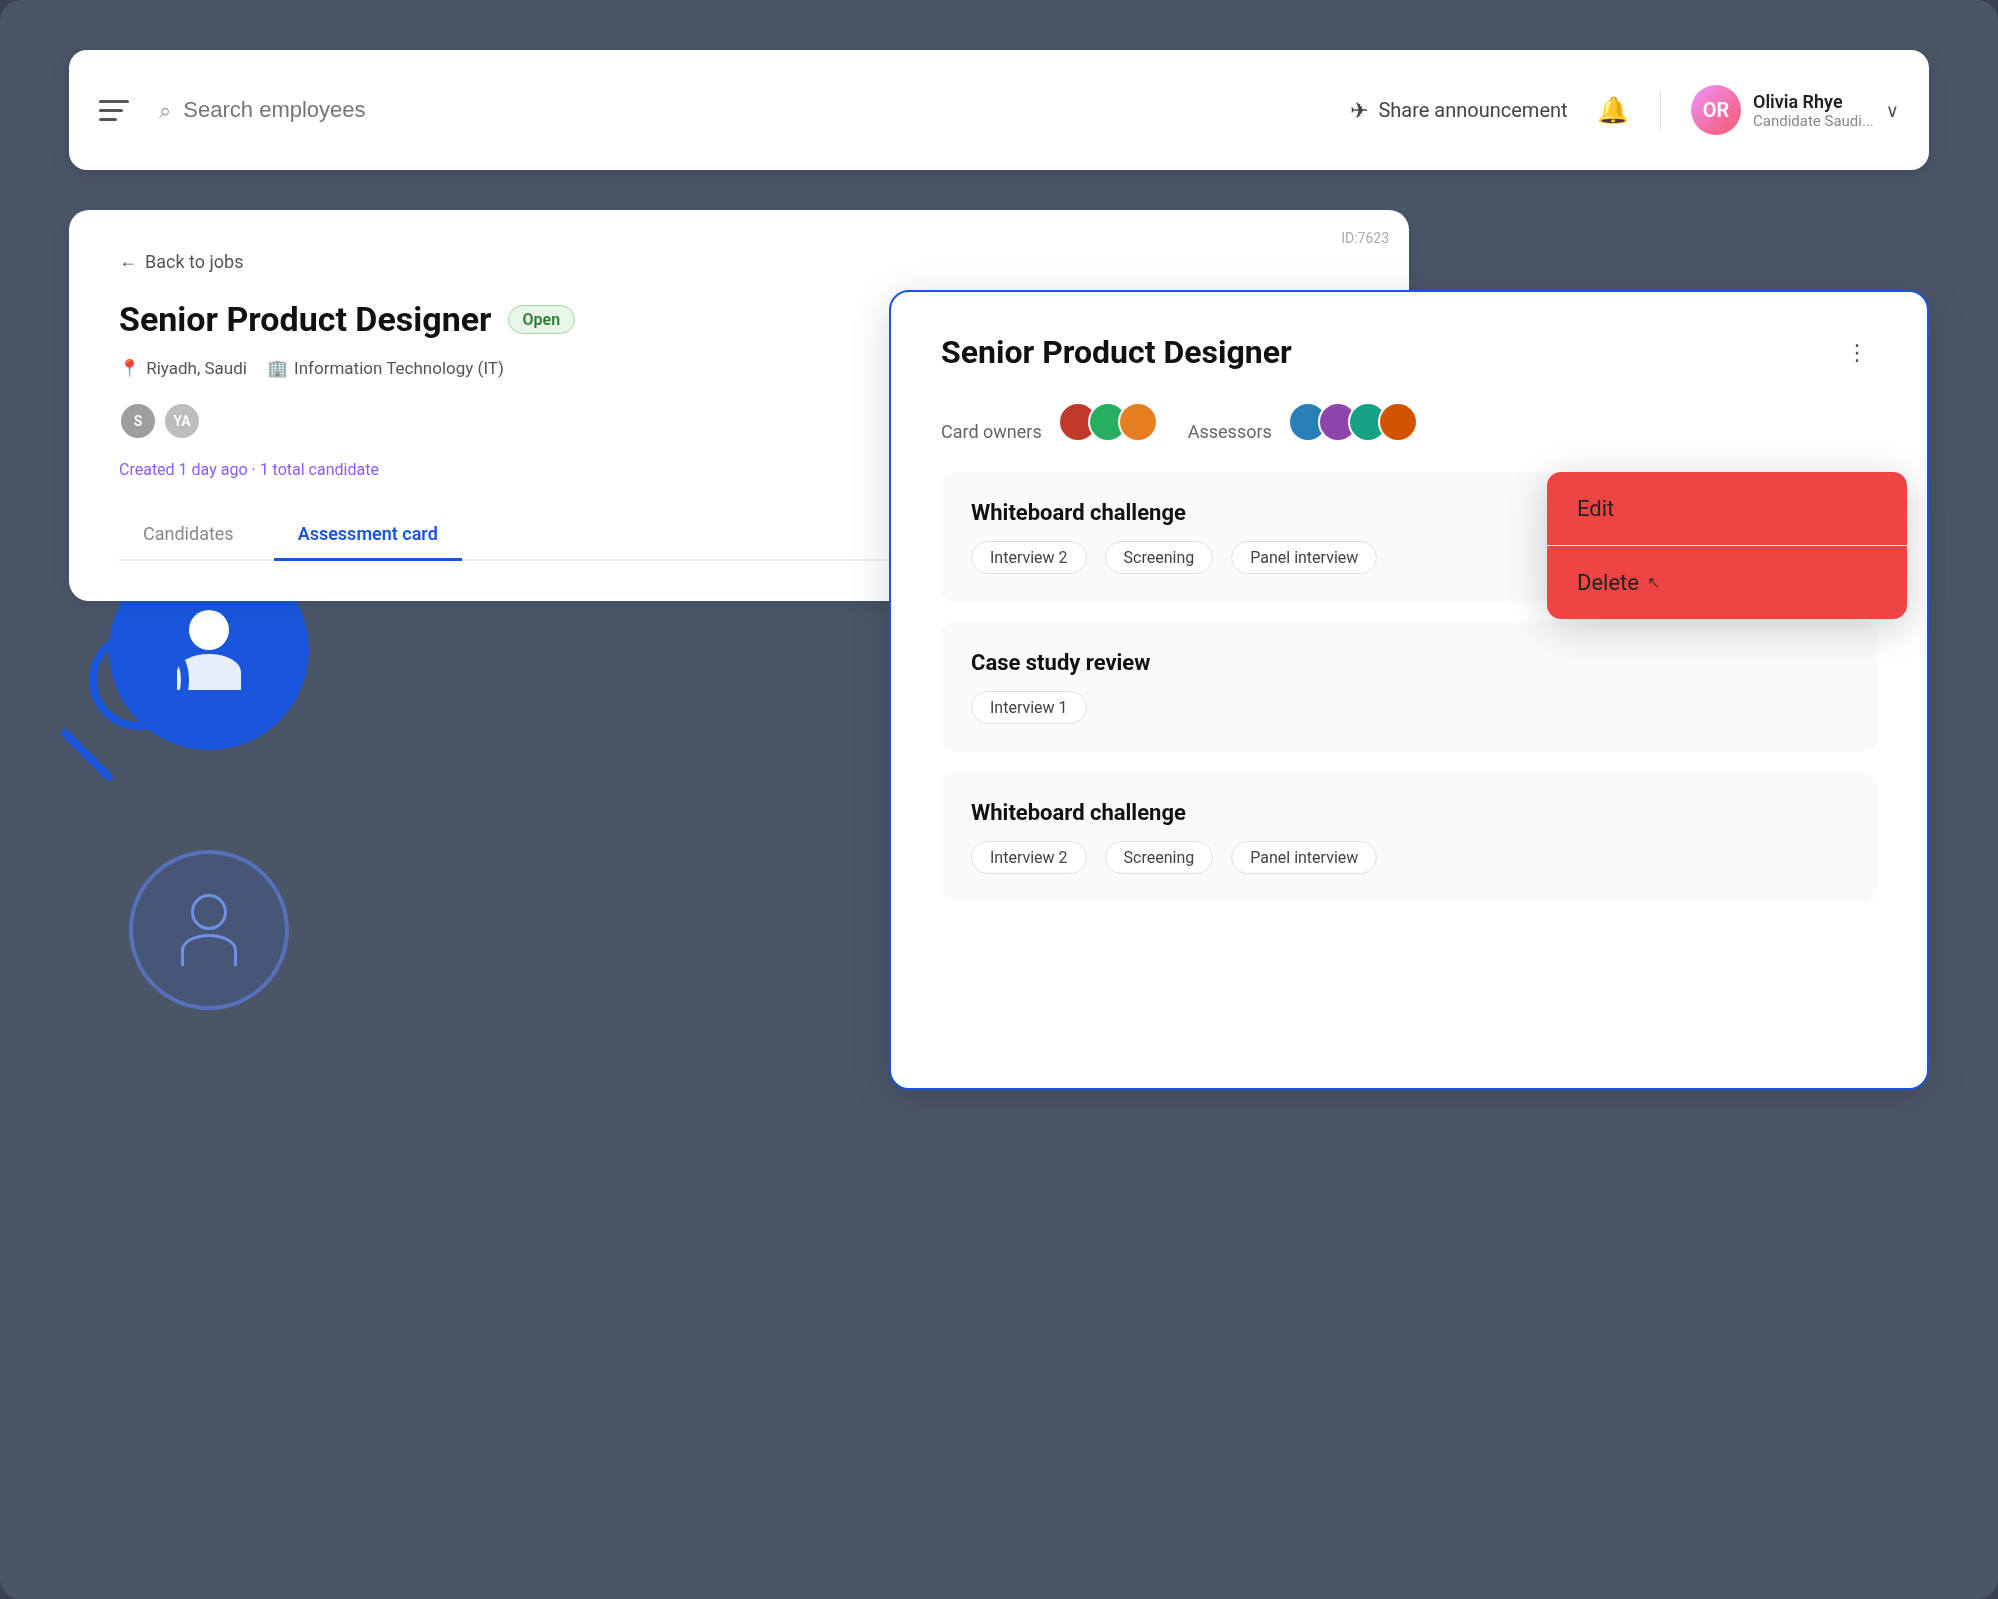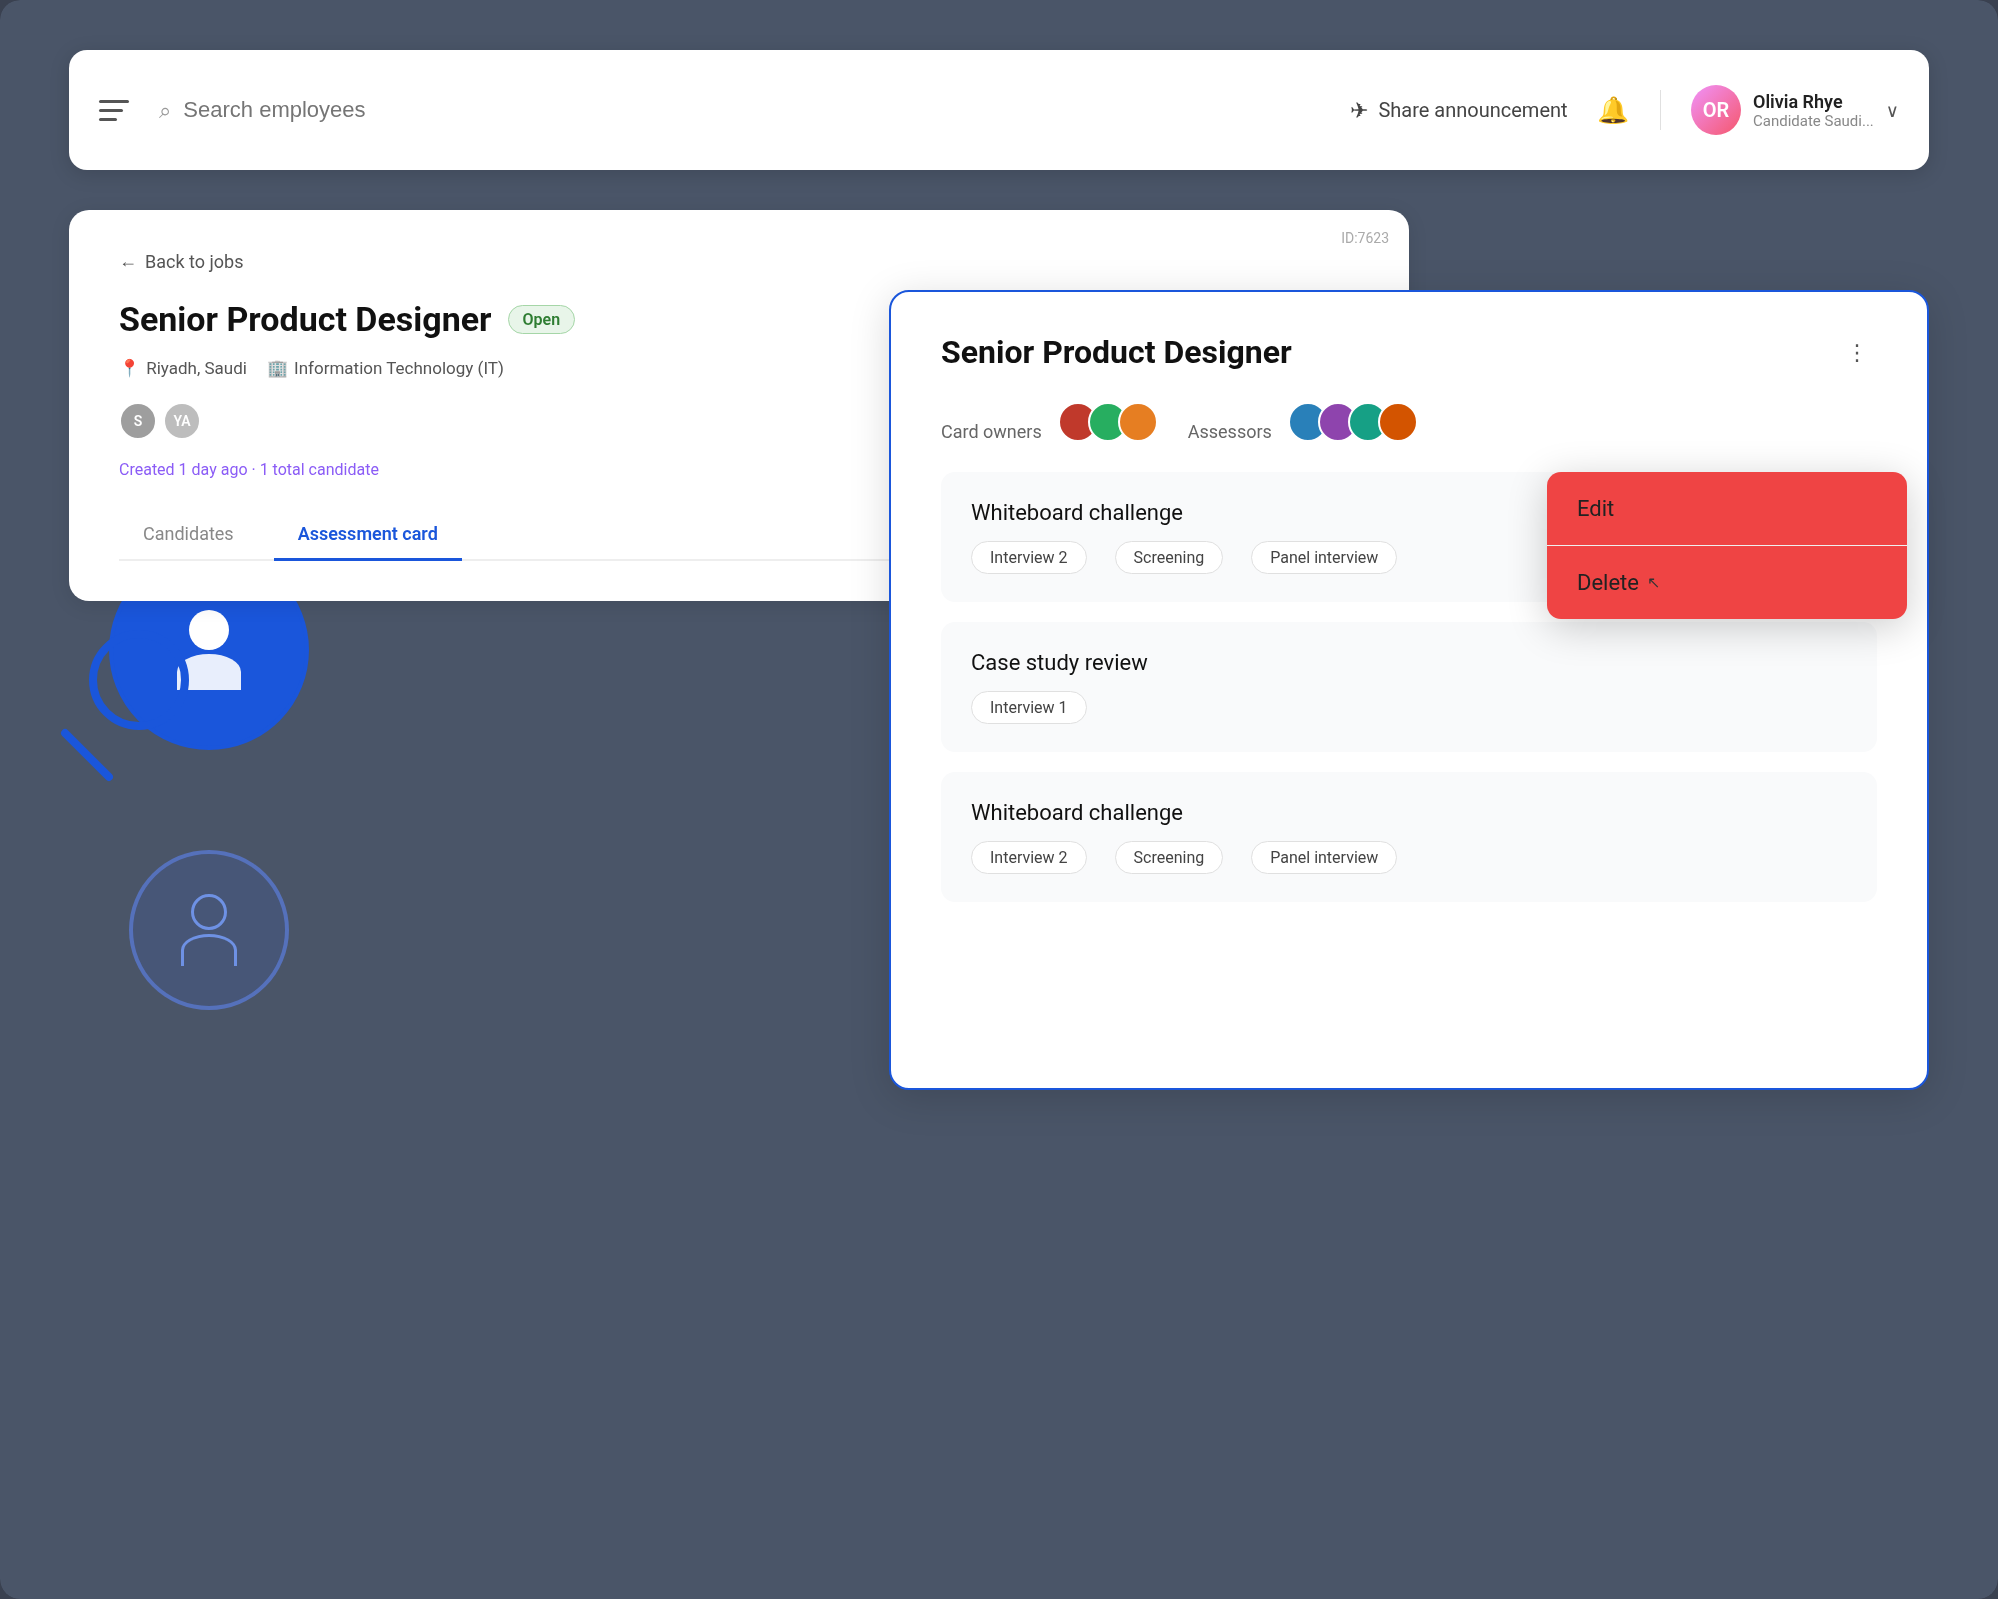--- a/index.html
+++ b/index.html
@@ -366,27 +366,27 @@
     }
     
     .assessment-item {
       background: #f9fafb;
       border-radius: 14px;
       padding: 28px 30px;
       margin-bottom: 20px;
     }
     .assessment-item-title {
       font-size: 22px;
-      font-weight: 400;
+      font-weight: 700;
       color: #111;
       margin-bottom: 16px;
     }
     .tags-row {
       display: flex;
-      gap: 28px;
+      gap: 18px;
       flex-wrap: wrap;
     }
     .tag {
       background: white;
       border: 1.5px solid #e0e0e0;
       border-radius: 20px;
       padding: 6px 18px;
       font-size: 16px;
       color: #444;
     }

